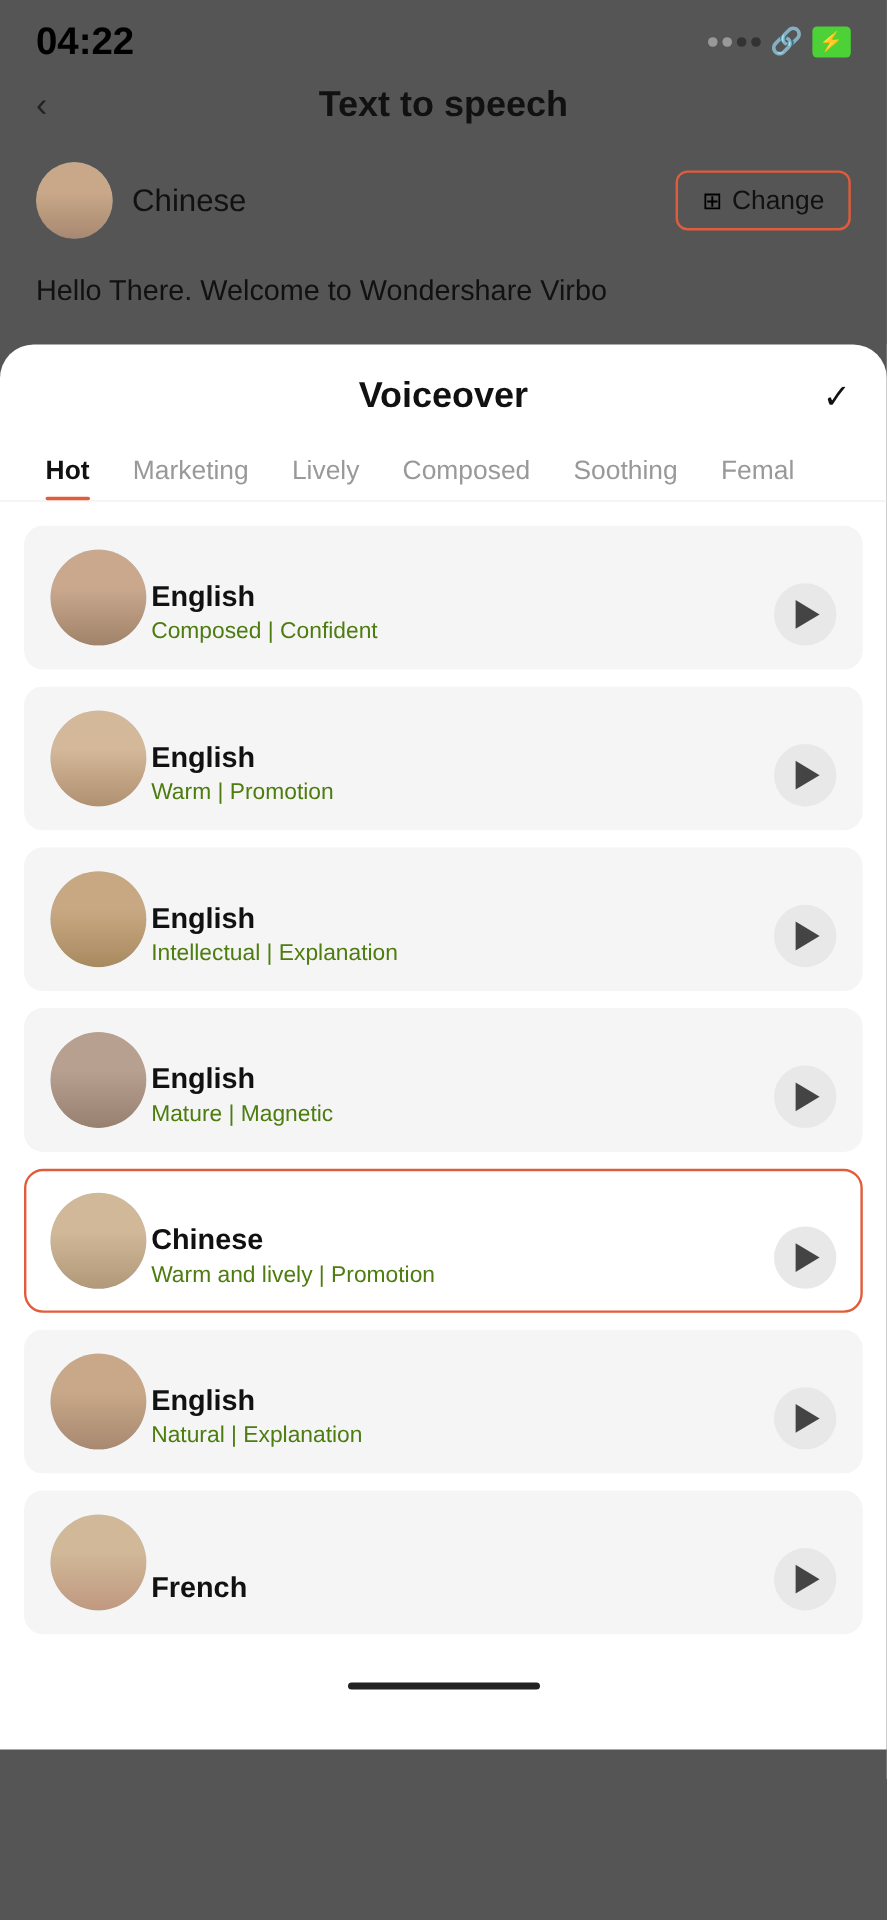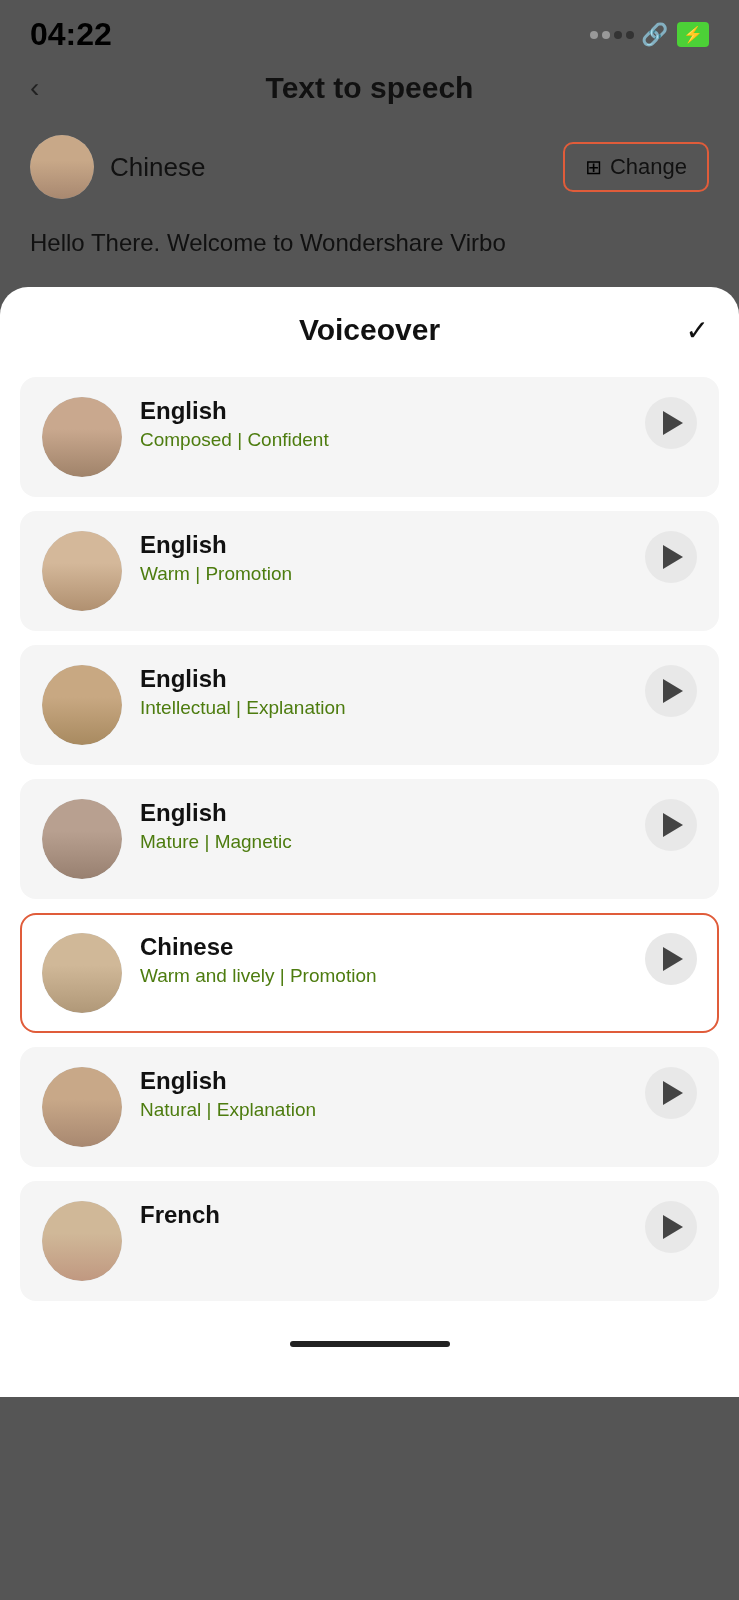--- a/index.html
+++ b/index.html
@@ -184,23 +184,23 @@
       padding: 20px 20px;
       display: flex;
       flex-direction: column;
       gap: 14px;
     }
 
     .voice-card {
       background: #f5f5f5;
       border-radius: 16px;
       display: flex;
-      align-items: flex-start;
+      align-items: flex-end;
       padding: 18px 20px;
-      gap: 18px;
+      gap: 4px;
       border: 2px solid transparent;
     }
     .voice-card.selected {
       border-color: #e05c3a;
       background: #fff;
     }
 
     .card-avatar {
       width: 80px;
       height: 80px;
@@ -315,20 +315,28 @@
 
 <div class="preview-text">Hello There. Welcome to Wondershare Virbo</div>
 
 <div class="bottom-sheet">
 
   <div class="sheet-header">
     <span class="sheet-title">Voiceover</span>
     <span class="check-icon">✓</span>
   </div>
 
+  <div class="tabs-row">
+    <div class="tab-item active">Hot</div>
+    <div class="tab-item">Marketing</div>
+    <div class="tab-item">Lively</div>
+    <div class="tab-item">Composed</div>
+    <div class="tab-item">Soothing</div>
+    <div class="tab-item">Femal</div>
+  </div>
 
   <div class="voice-list">
 
     <div class="voice-card">
       <div class="card-avatar">
         <div class="face face-1"></div>
       </div>
       <div class="card-info">
         <div class="card-lang">English</div>
         <div class="card-tags">Composed | Confident</div>

